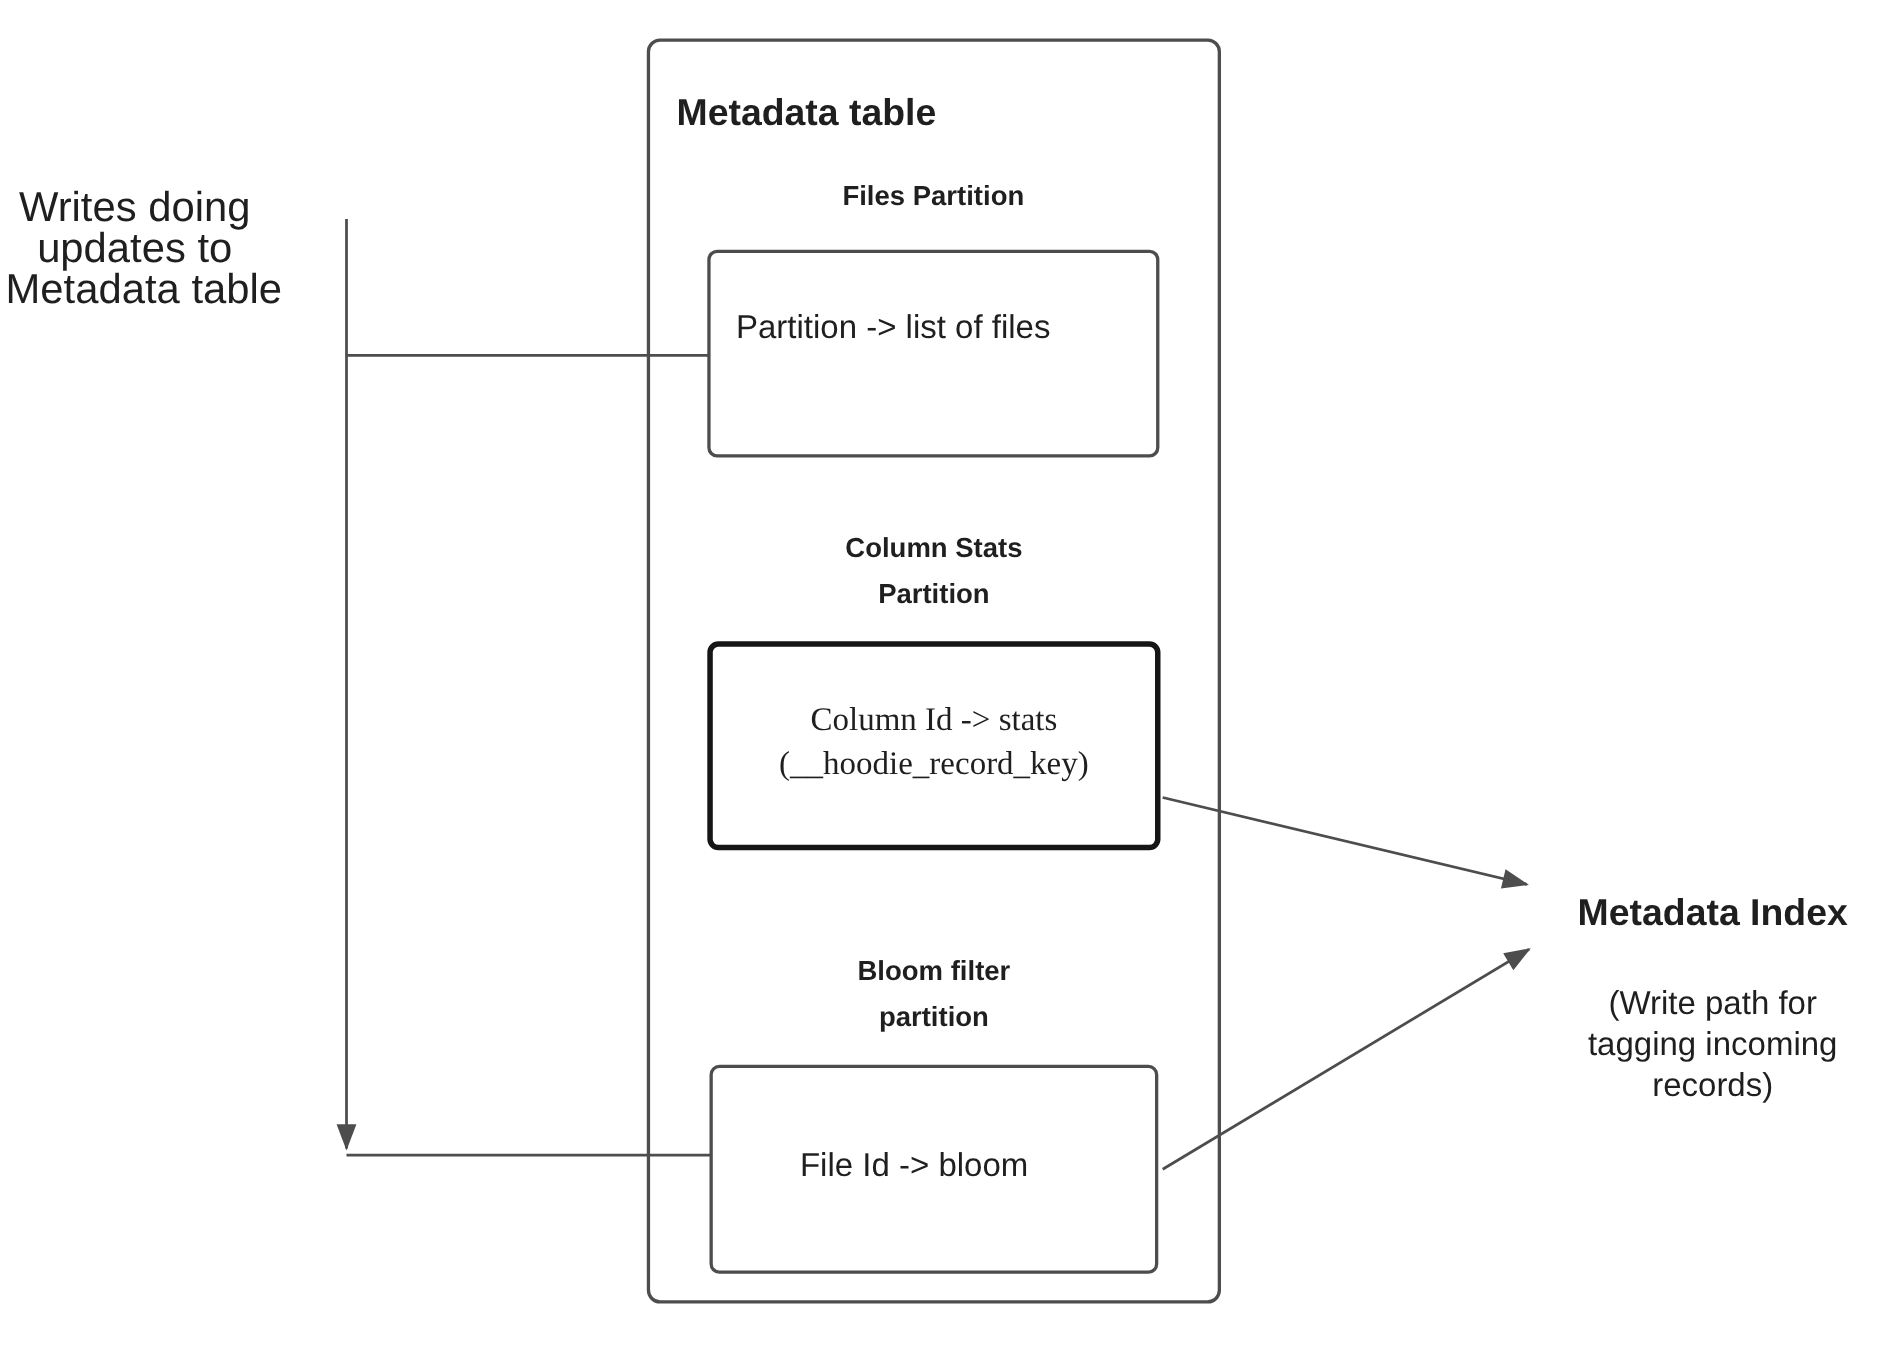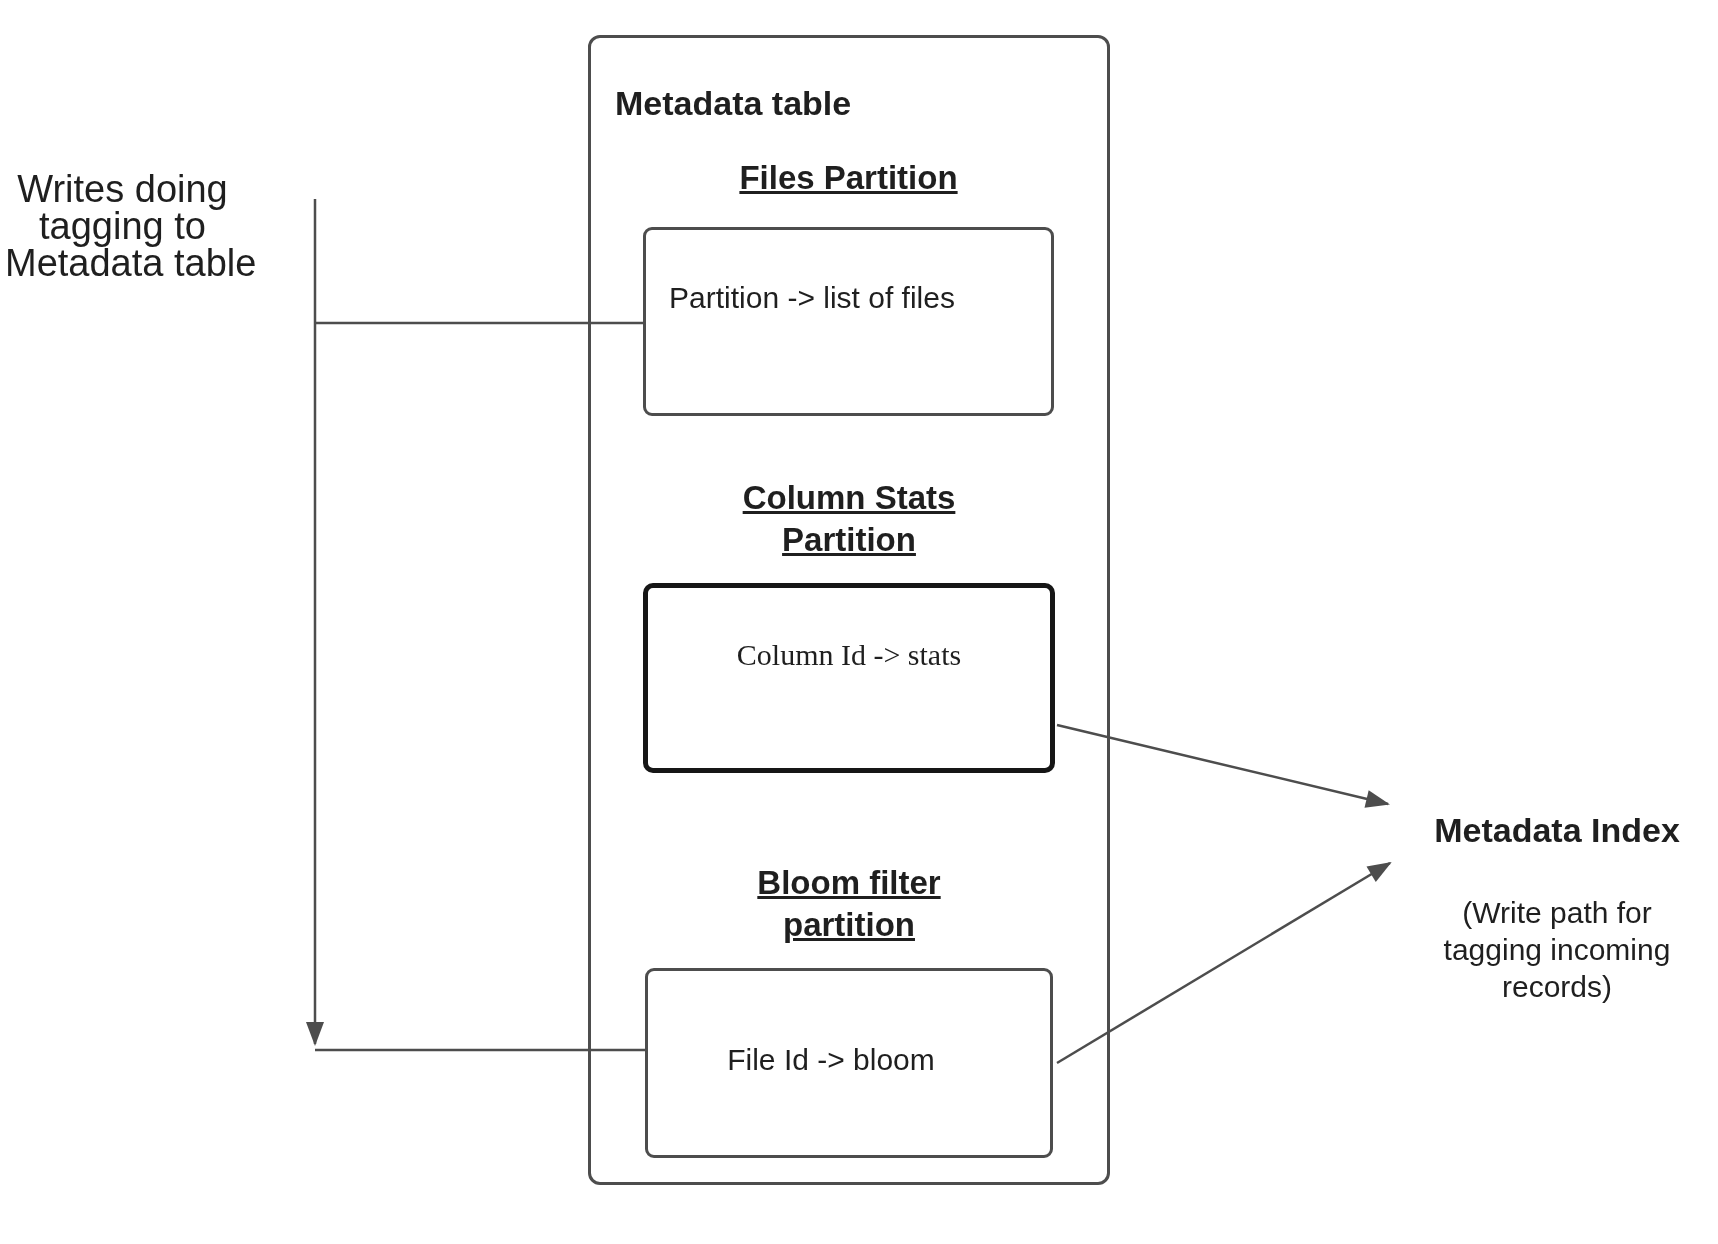--- a/index.html
+++ b/index.html
@@ -48,23 +48,22 @@
     text-align: center;
     white-space: nowrap;
   }
   .title-text {
     font-weight: bold;
     font-size: 34px;
     line-height: 42px;
   }
   .heading {
     font-weight: bold;
-    font-size: 33px;
+    font-size: 25px;
     line-height: 42px;
-    text-decoration: underline;
   }
   .body-text {
     font-size: 30px;
     line-height: 40px;
   }
   .note-text {
     font-size: 38px;
     line-height: 37px;
   }
   .left-note {
@@ -105,39 +104,40 @@
 
     <line x1="315" y1="1050" x2="646" y2="1050" stroke="#4d4d4d" stroke-width="2.5"></line>
 
     <line x1="1057" y1="725" x2="1388" y2="804" stroke="#4d4d4d" stroke-width="2.5" marker-end="url(#arrowhead)"></line>
 
     <line x1="1057" y1="1063" x2="1390" y2="863" stroke="#4d4d4d" stroke-width="2.5" marker-end="url(#arrowhead)"></line>
   </svg>
 
   <div class="txt note-text left-note">
     <div>Writes doing</div>
-    <div>tagging to</div>
+    <div>updates to</div>
     <div>Metadata table</div>
   </div>
 
   <div class="box outer-box"></div>
 
   <div class="txt title-text mt-title">Metadata table</div>
 
   <div class="txt heading files-heading">Files Partition</div>
   <div class="box inner-box files-box"></div>
   <div class="txt body-text files-text">Partition -&gt; list of files</div>
 
   <div class="txt heading stats-heading">
     <div>Column Stats</div>
     <div>Partition</div>
   </div>
   <div class="box inner-box thick stats-box"></div>
   <div class="txt body-text stats-text">
     <div>Column Id  -&gt; stats</div>
+    <div>(__hoodie_record_key)</div>
   </div>
 
   <div class="txt heading bloom-heading">
     <div>Bloom filter</div>
     <div>partition</div>
   </div>
   <div class="box inner-box bloom-box"></div>
   <div class="txt body-text bloom-text">File Id -&gt; bloom</div>
 
   <div class="txt title-text index-title">Metadata Index</div>

